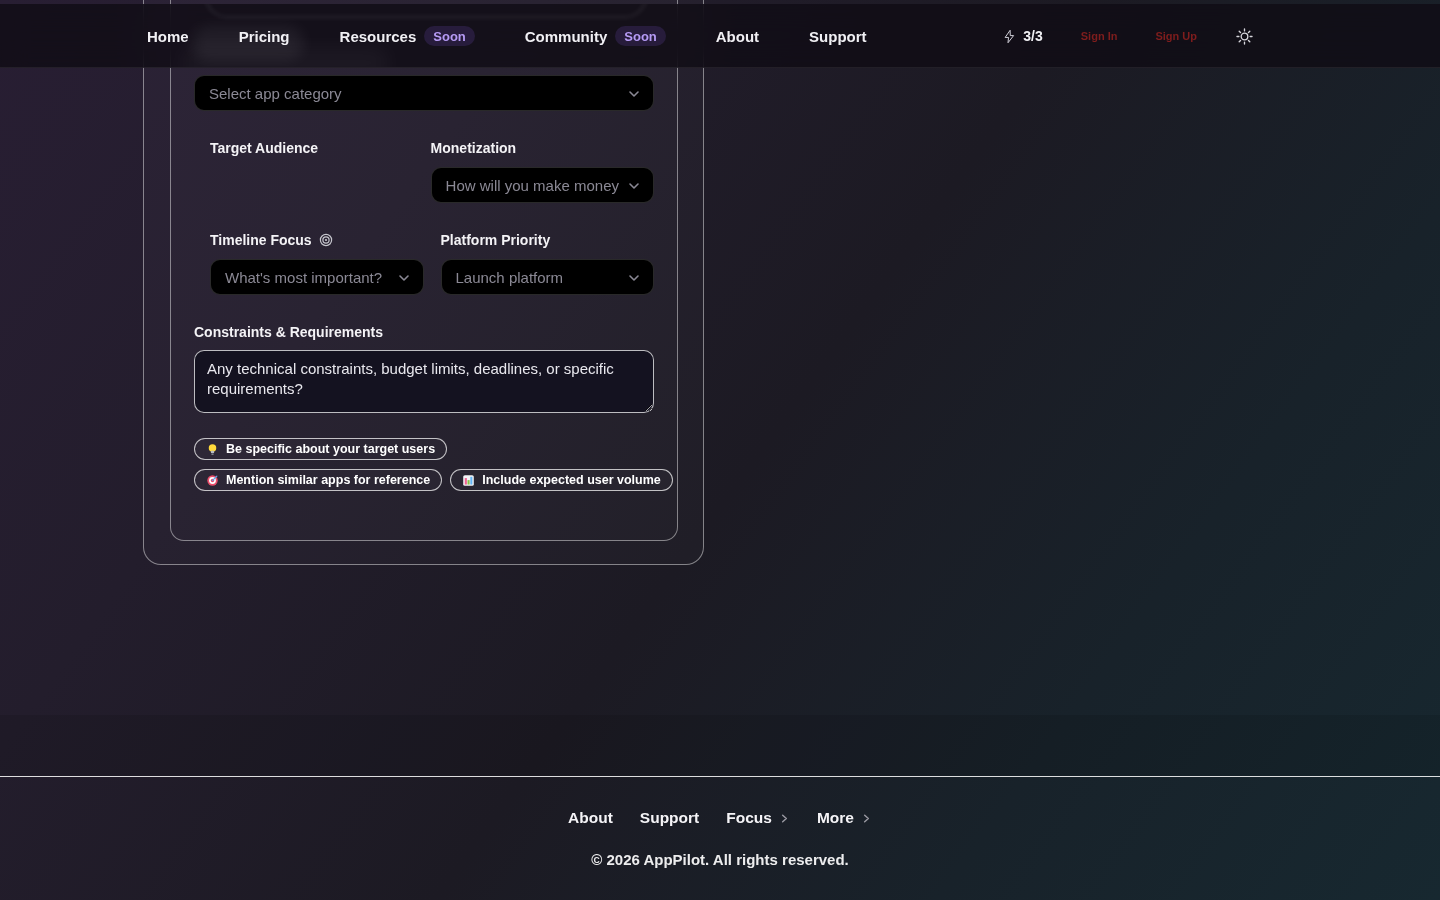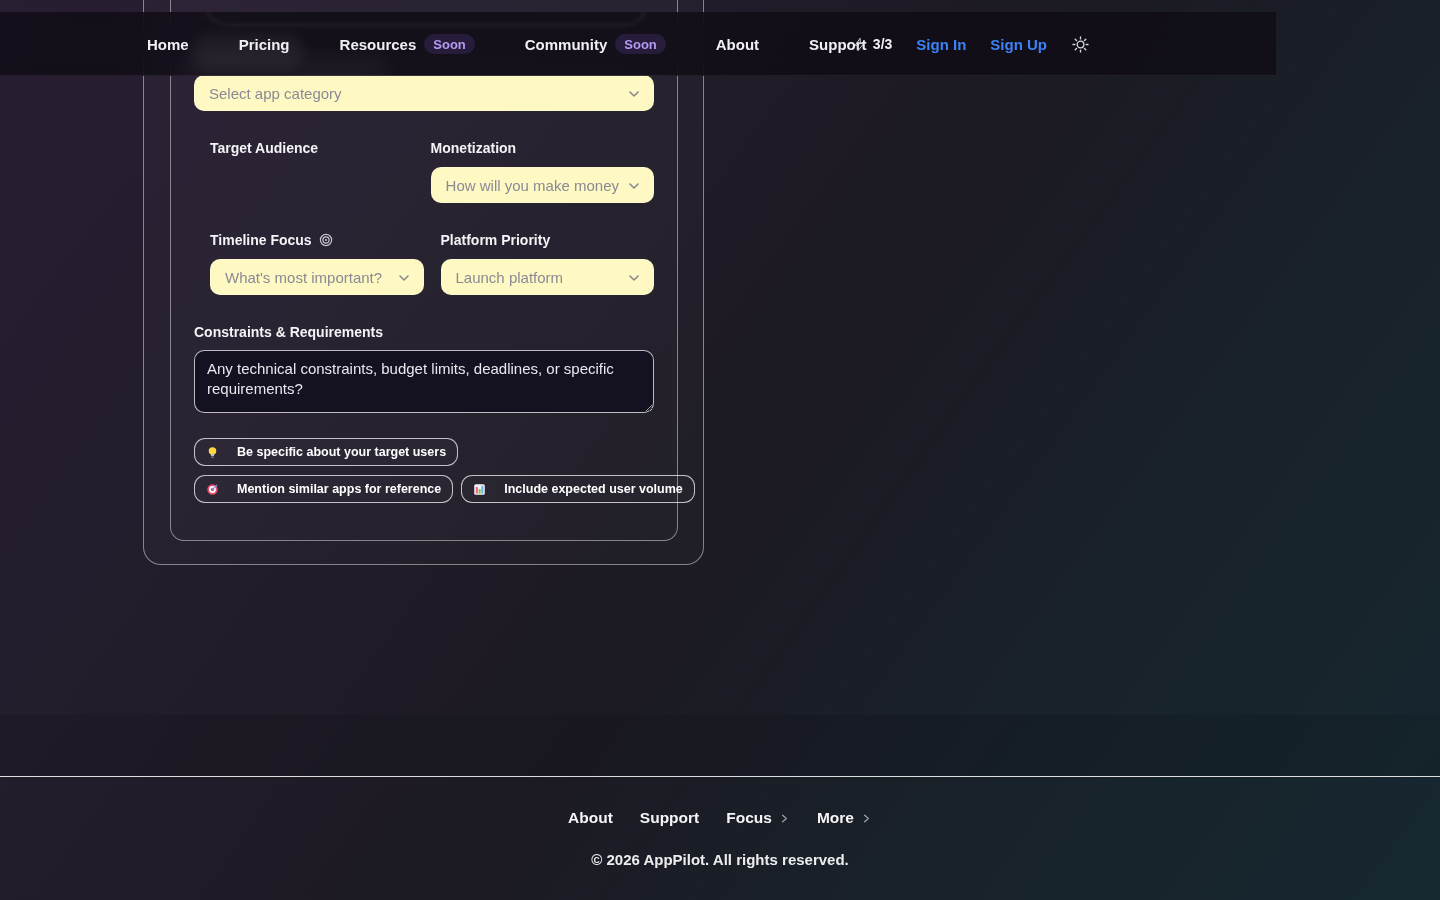--- a/index.html
+++ b/index.html
@@ -6,21 +6,21 @@
   html, body { width: 1440px; height: 900px; }
   body {
     position: relative;
     overflow: hidden;
     font-family: "Liberation Sans", sans-serif;
     background: linear-gradient(126deg, #281e33 0%, #231d2c 26%, #1c1a23 52%, #18222a 76%, #172830 100%);
   }
 
   
   .navbar {
-    position: absolute; left: 0; top: 12px; width: 1276px; height: 64px;
+    position: absolute; left: 0; top: 4px; width: 1440px; height: 64px;
     background: rgba(16,12,21,0.82);
     backdrop-filter: blur(14px);
     border-bottom: 1px solid rgba(255,255,255,0.07);
     overflow: hidden;
     z-index: 20;
   }
   .ghost-frame {
     position: absolute; left: 205px; top: -40px; width: 442px; height: 54px;
     border: 2px solid rgba(255,255,255,0.10); border-radius: 22px;
     filter: blur(2px);
@@ -43,24 +43,24 @@
     white-space: nowrap;
   }
   .soon-badge {
     display: inline-flex; align-items: center;
     height: 20px; padding: 0 9px; border-radius: 10px;
     background: rgba(150,100,255,0.15);
     color: #b69bf5; font-size: 13px; font-weight: 600;
   }
   .nav-right {
     position: absolute; right: 186px; top: 0; height: 64px;
-    display: flex; align-items: center; gap: 24px;
+    display: flex; align-items: center; gap: 38px;
   }
   .usage { display: flex; align-items: center; gap: 6px; color: #f1f0f4; font-size: 14px; font-weight: 700; }
-  .nav-link { color: #3b82f6; font-size: 15px; font-weight: 700; cursor: pointer; white-space: nowrap; }
+  .nav-link { color: #7f1d1d; font-size: 11px; font-weight: 700; cursor: pointer; white-space: nowrap; }
   .theme-toggle { display: flex; align-items: center; cursor: pointer; }
 
   
   .card-outer {
     position: absolute; left: 143px; top: -100px; width: 561px; height: 665px;
     border: 1px solid rgba(255,255,255,0.45); border-radius: 18px;
     background: rgba(255,255,255,0.02);
     z-index: 5;
   }
   .card-inner {
@@ -72,21 +72,21 @@
   .field-label {
     display: flex; align-items: center; gap: 7px;
     height: 16px; line-height: 16px;
     color: #f4f3f6; font-size: 14px; font-weight: 700;
   }
   .mb12 { margin-bottom: 12px; }
   .mb11 { margin-bottom: 11px; }
   .mb10 { margin-bottom: 10px; }
   .select {
     position: relative; height: 36px; width: 100%;
-    background: #fef9c3;
+    background: #000000;
     border: 1px solid rgba(255,255,255,0.16); border-radius: 10px;
     display: flex; align-items: center;
     padding: 0 34px 0 14px;
     color: #8b8995; font-size: 15px; cursor: pointer;
     white-space: nowrap; overflow: hidden;
   }
   .select .chev { position: absolute; right: 11px; top: 10px; }
   .full-field { margin-bottom: 29px; }
   .row {
     display: grid; grid-template-columns: 1fr 1fr; column-gap: 17px;
@@ -99,22 +99,22 @@
     border: 1px solid rgba(255,255,255,0.72); border-radius: 10px;
     padding: 8px 12px;
     color: #e9e8ee; font-size: 15px; line-height: 20px;
     font-family: "Liberation Sans", sans-serif;
     resize: both; outline: none;
     margin-bottom: 25px;
   }
   .constraints-textarea::placeholder { color: #e9e8ee; opacity: 1; }
   .tips-row { display: flex; gap: 8px; margin-bottom: 9px; }
   .tip-chip {
-    display: inline-flex; align-items: center; gap: 18px;
-    height: 28px; padding: 0 11px;
+    display: inline-flex; align-items: center; gap: 7px;
+    height: 22px; padding: 0 11px;
     border: 1px solid rgba(255,255,255,0.72); border-radius: 11px;
     background: rgba(255,255,255,0.02);
     color: #ffffff; font-size: 12.5px; font-weight: 700;
     white-space: nowrap;
   }
 
   
   .prefooter-shade {
     position: absolute; left: 0; right: 0; top: 715px; height: 61px;
     background: rgba(0,0,0,0.10);

